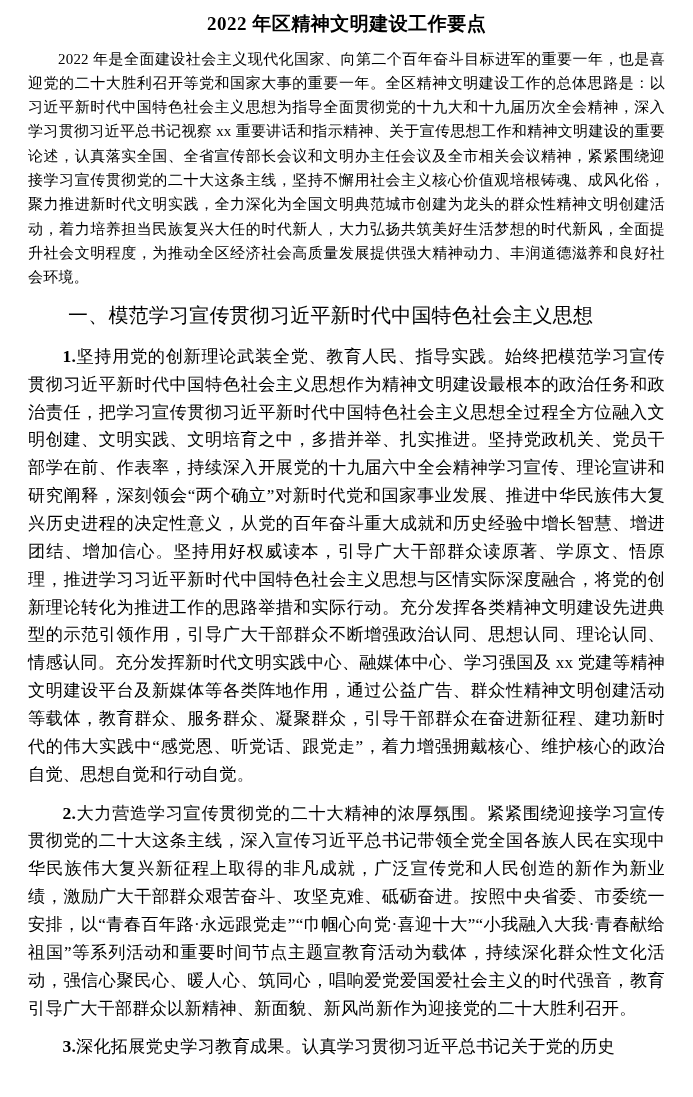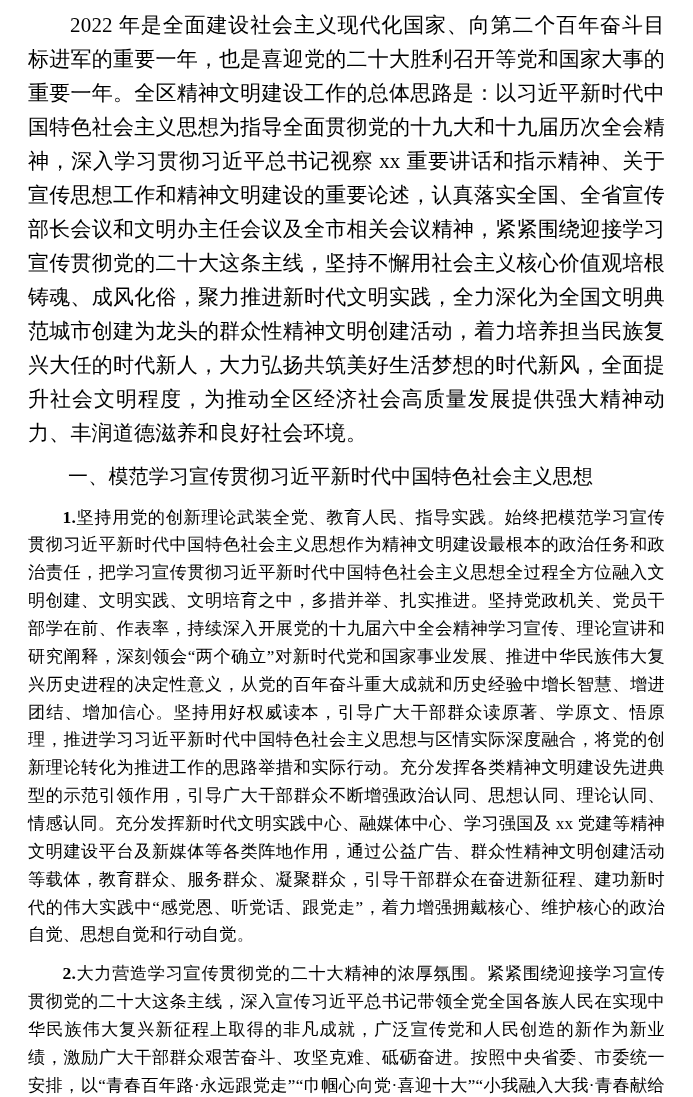--- a/index.html
+++ b/index.html
@@ -25,21 +25,21 @@
     text-align: center;
     font-size: 19px;
     font-weight: bold;
     line-height: 1.5;
     margin: 2px 0 8px 0;
     letter-spacing: 0.5px;
     font-family: "Liberation Serif", "DejaVu Serif", serif;
   }
   p.para {
     margin: 0 0 2px 0;
-    font-size: 21px;
+    font-size: 15px;
     line-height: 1.62;
     text-align: justify;
     text-justify: inter-ideograph;
     text-indent: 2em;
     letter-spacing: 0.2px;
   }
   p.section-head {
     margin: 10px 0 6px 0;
     font-size: 20px;
     line-height: 1.62;
@@ -61,20 +61,21 @@
   }
   .clip {
     overflow: hidden;
   }
 </style>
 </head>
 <body>
 
 <div class="page">
 
+  <div class="doc-title">2022 年区精神文明建设工作要点</div>
 
   <p class="para">2022 年是全面建设社会主义现代化国家、向第二个百年奋斗目标进军的重要一年，也是喜迎党的二十大胜利召开等党和国家大事的重要一年。全区精神文明建设工作的总体思路是：以习近平新时代中国特色社会主义思想为指导全面贯彻党的十九大和十九届历次全会精神，深入学习贯彻习近平总书记视察 xx 重要讲话和指示精神、关于宣传思想工作和精神文明建设的重要论述，认真落实全国、全省宣传部长会议和文明办主任会议及全市相关会议精神，紧紧围绕迎接学习宣传贯彻党的二十大这条主线，坚持不懈用社会主义核心价值观培根铸魂、成风化俗，聚力推进新时代文明实践，全力深化为全国文明典范城市创建为龙头的群众性精神文明创建活动，着力培养担当民族复兴大任的时代新人，大力弘扬共筑美好生活梦想的时代新风，全面提升社会文明程度，为推动全区经济社会高质量发展提供强大精神动力、丰润道德滋养和良好社会环境。</p>
 
   <p class="section-head">一、模范学习宣传贯彻习近平新时代中国特色社会主义思想</p>
 
   <p class="numbered"><span class="num">1.</span><span>坚持用党的创新理论武装全党、教育人民、指导实践。始终把模范学习宣传贯彻习近平新时代中国特色社会主义思想作为精神文明建设最根本的政治任务和政治责任，把学习宣传贯彻习近平新时代中国特色社会主义思想全过程全方位融入文明创建、文明实践、文明培育之中，多措并举、扎实推进。坚持党政机关、党员干部学在前、作表率，持续深入开展党的十九届六中全会精神学习宣传、理论宣讲和研究阐释，深刻领会“两个确立”对新时代党和国家事业发展、推进中华民族伟大复兴历史进程的决定性意义，从党的百年奋斗重大成就和历史经验中增长智慧、增进团结、增加信心。坚持用好权威读本，引导广大干部群众读原著、学原文、悟原理，推进学习习近平新时代中国特色社会主义思想与区情实际深度融合，将党的创新理论转化为推进工作的思路举措和实际行动。充分发挥各类精神文明建设先进典型的示范引领作用，引导广大干部群众不断增强政治认同、思想认同、理论认同、情感认同。充分发挥新时代文明实践中心、融媒体中心、学习强国及 xx 党建等精神文明建设平台及新媒体等各类阵地作用，通过公益广告、群众性精神文明创建活动等载体，教育群众、服务群众、凝聚群众，引导干部群众在奋进新征程、建功新时代的伟大实践中“感党恩、听党话、跟党走”，着力增强拥戴核心、维护核心的政治自觉、思想自觉和行动自觉。</span></p>
 
   <p class="numbered"><span class="num">2.</span><span>大力营造学习宣传贯彻党的二十大精神的浓厚氛围。紧紧围绕迎接学习宣传贯彻党的二十大这条主线，深入宣传习近平总书记带领全党全国各族人民在实现中华民族伟大复兴新征程上取得的非凡成就，广泛宣传党和人民创造的新作为新业绩，激励广大干部群众艰苦奋斗、攻坚克难、砥砺奋进。按照中央省委、市委统一安排，以“青春百年路·永远跟党走”“巾帼心向党·喜迎十大”“小我融入大我·青春献给祖国”等系列活动和重要时间节点主题宣教育活动为载体，持续深化群众性文化活动，强信心聚民心、暖人心、筑同心，唱响爱党爱国爱社会主义的时代强音，教育引导广大干部群众以新精神、新面貌、新风尚新作为迎接党的二十大胜利召开。</span></p>
 
   <p class="numbered clip"><span class="num">3.</span><span>深化拓展党史学习教育成果。认真学习贯彻习近平总书记关于党的历史</span></p>

